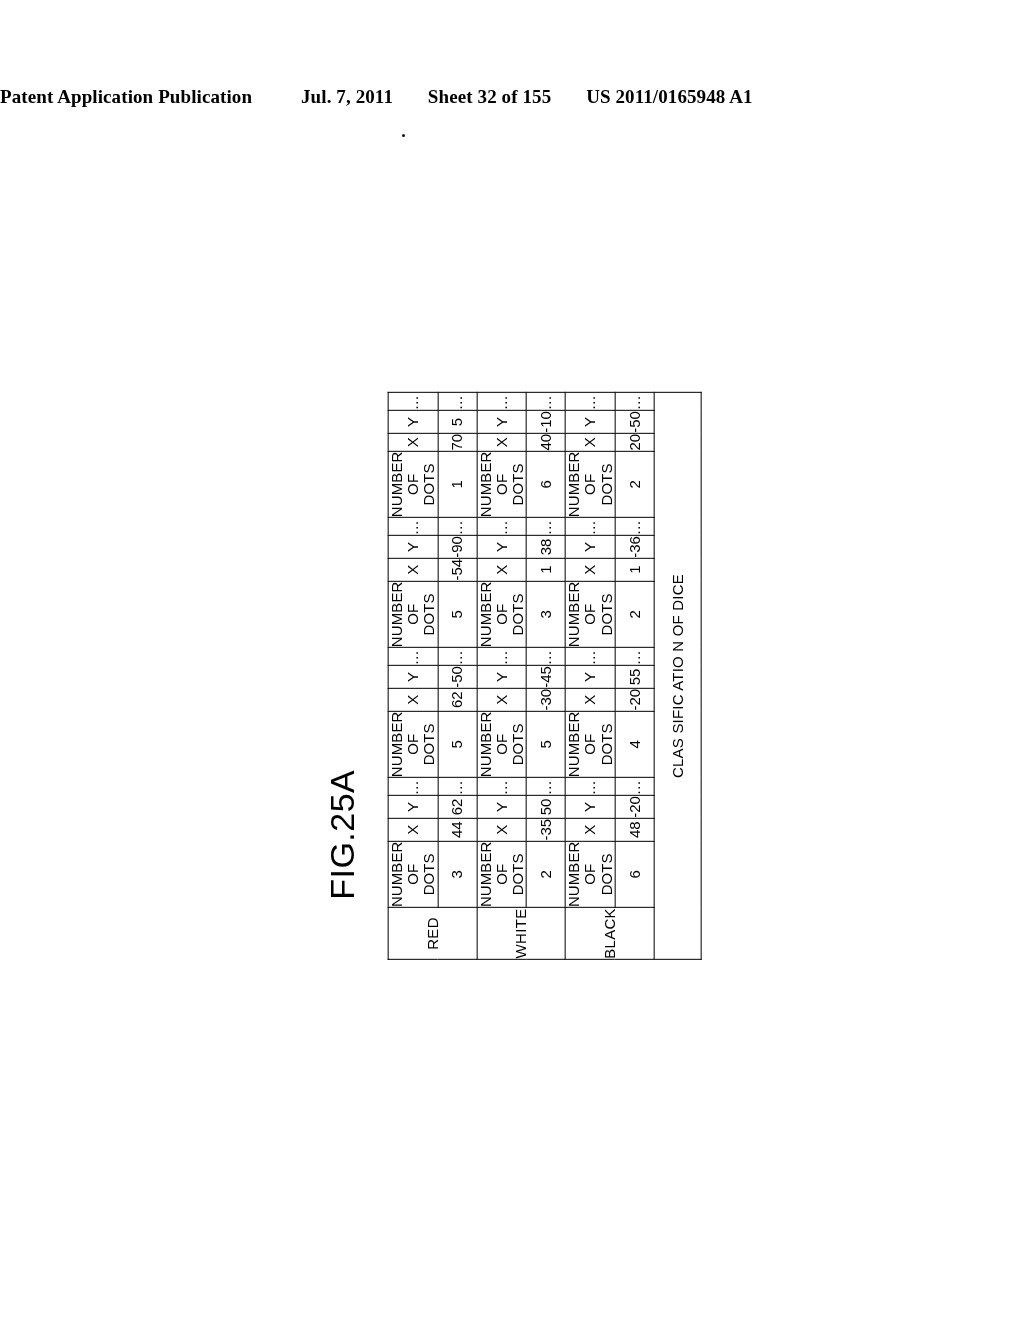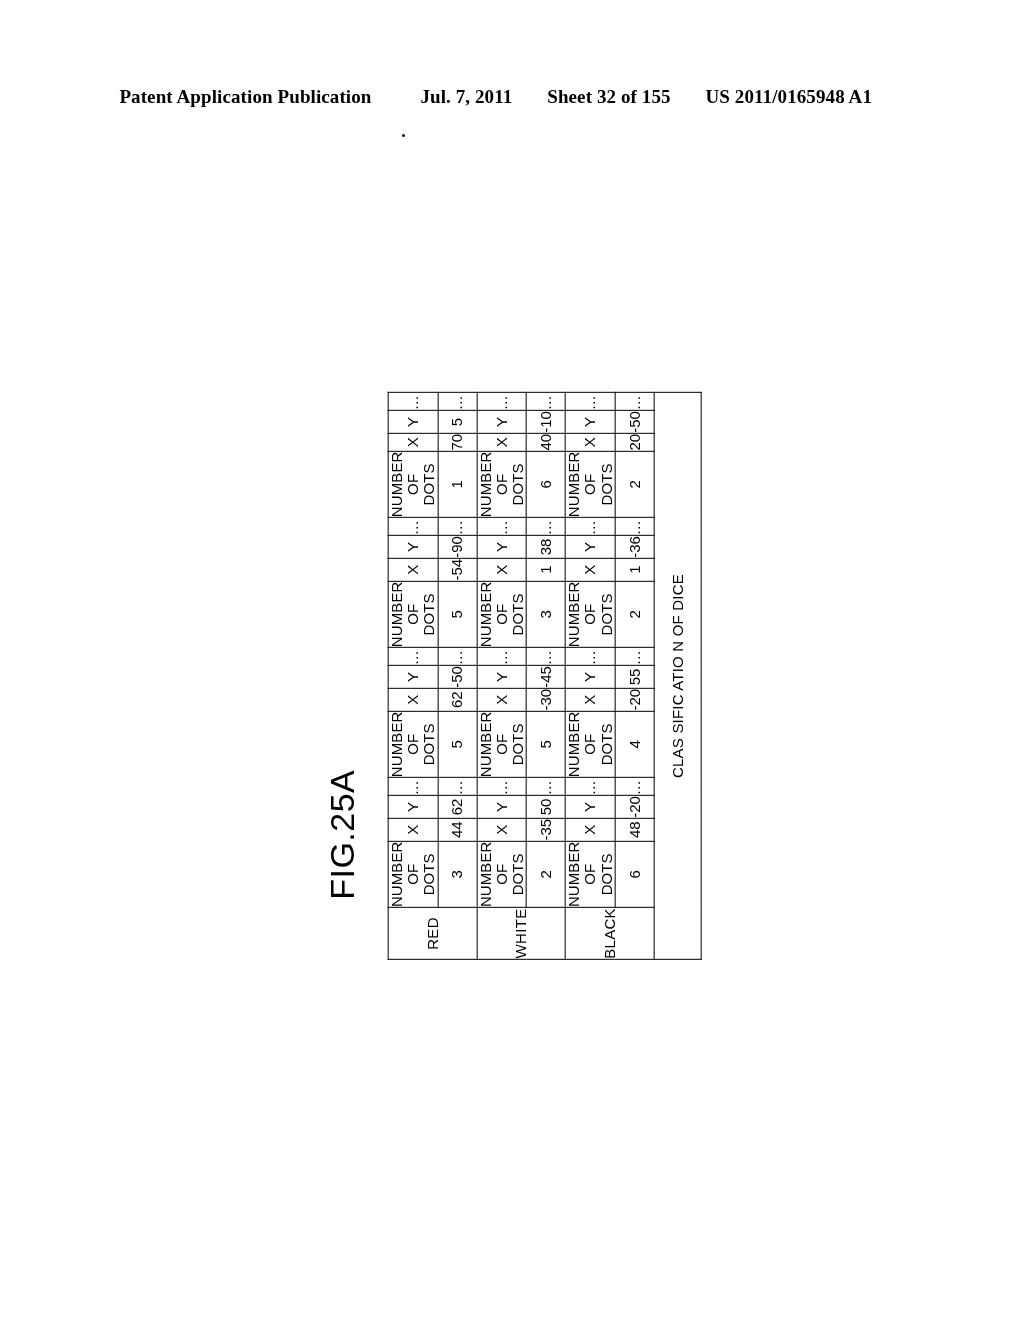--- a/index.html
+++ b/index.html
@@ -15,21 +15,21 @@
     color: #000000;
     overflow: hidden;
   }
 
   
   .page-header {
     position: absolute;
     left: 0;
     top: 86px;
     width: 872px;
-    text-align: right;
+    text-align: left;
     font-family: "Liberation Serif", serif;
     font-weight: bold;
     font-size: 19px;
     letter-spacing: 0.1px;
     white-space: nowrap;
   }
   .page-header .seg { display: inline-block; vertical-align: baseline; }
   .hdr-pub   { margin-right: 44px; }
   .hdr-date  { margin-right: 30px; }
   .hdr-sheet { margin-right: 30px; }

